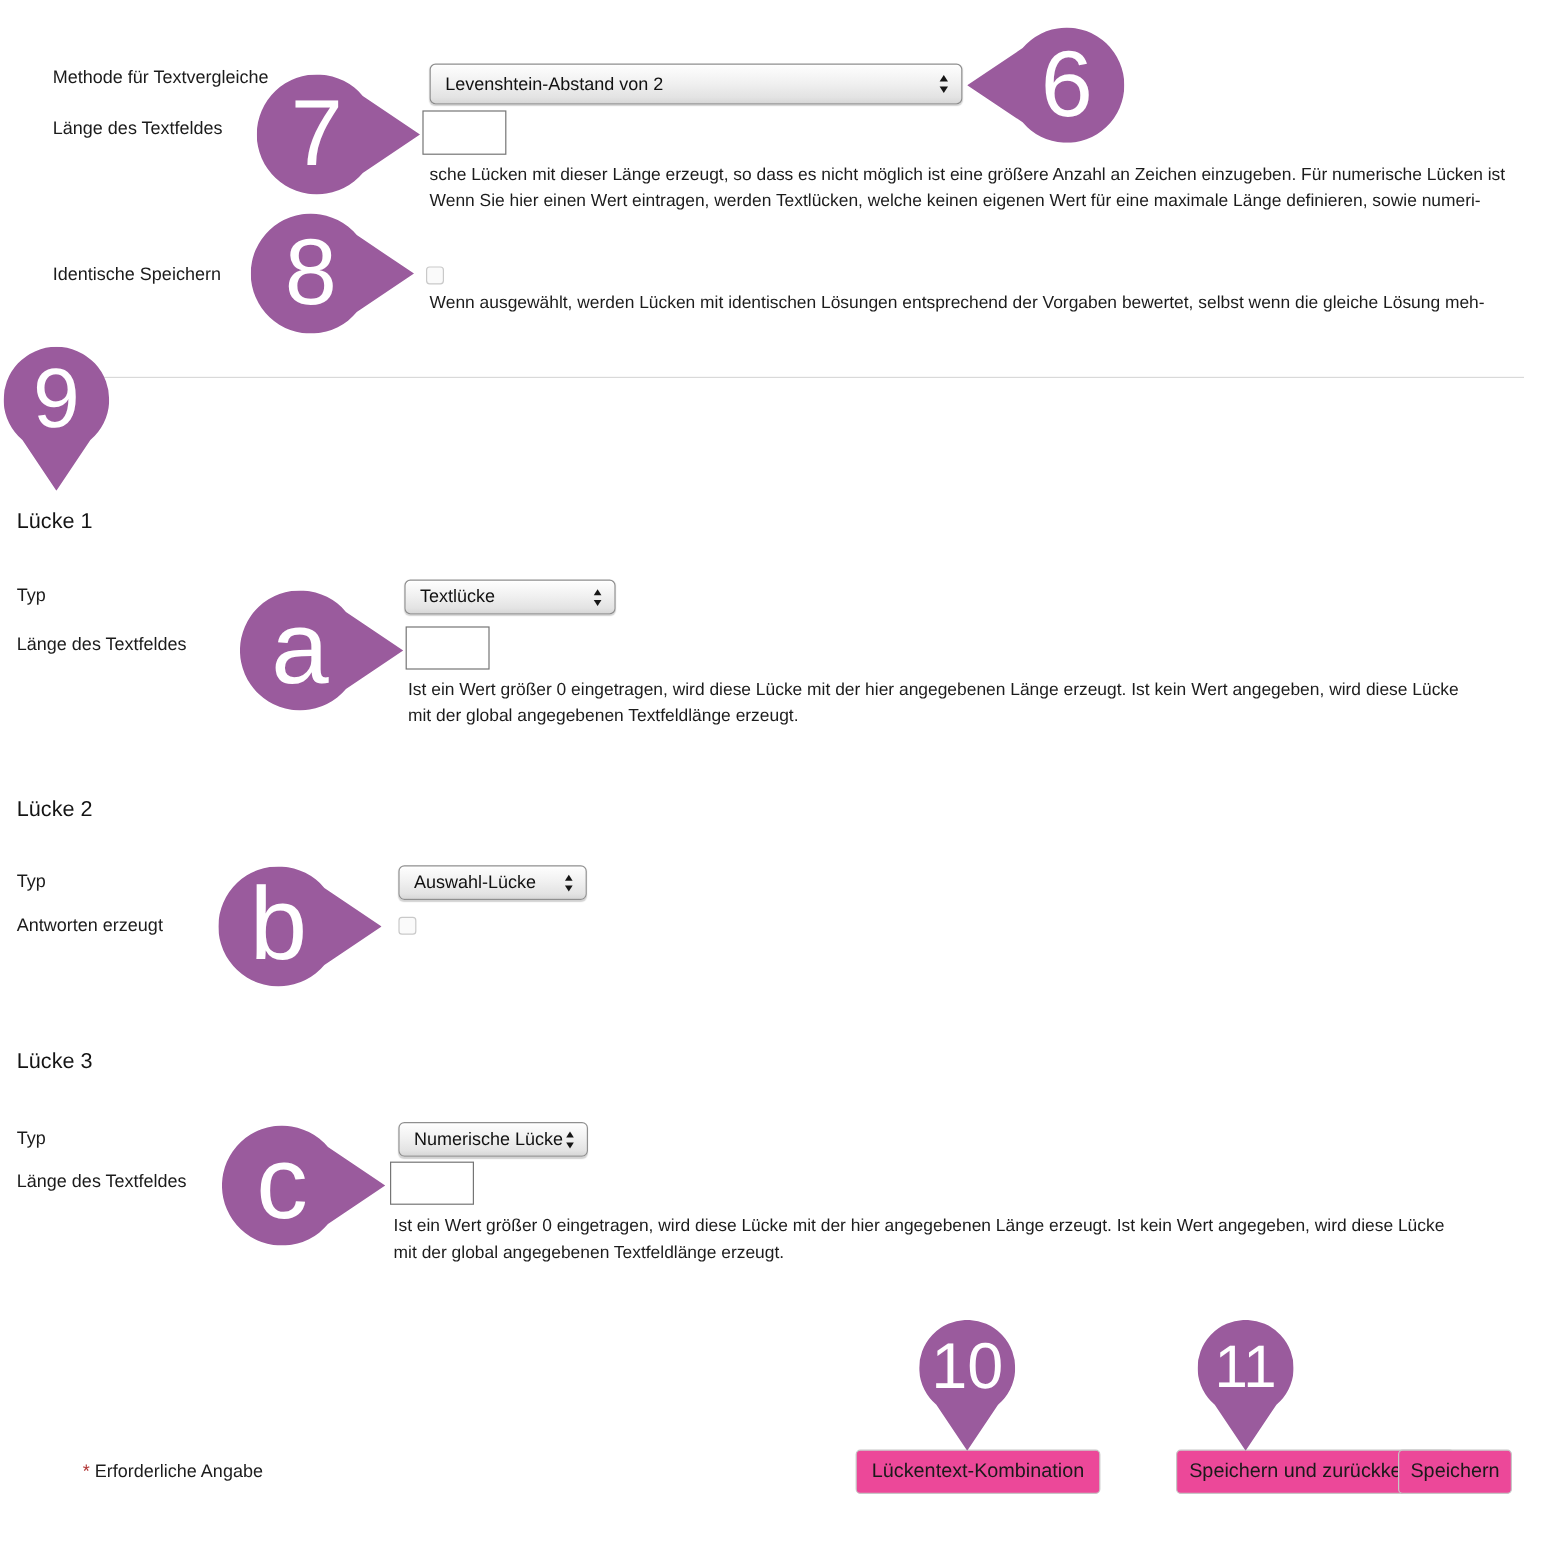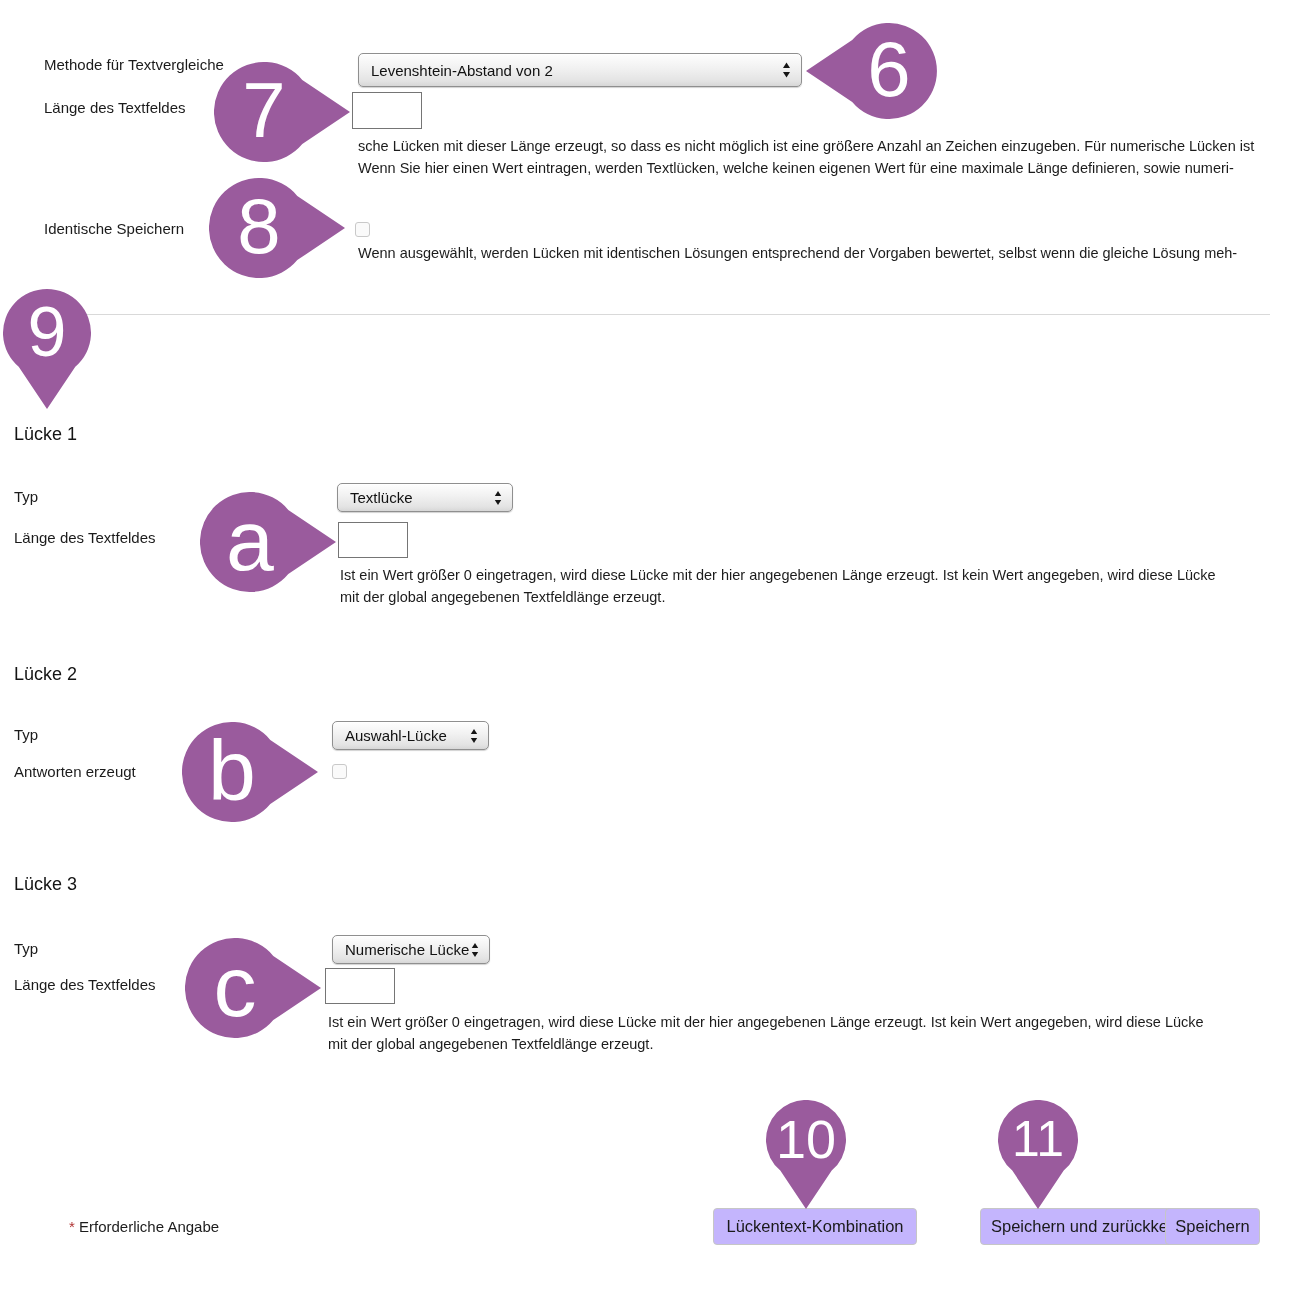--- a/index.html
+++ b/index.html
@@ -25,21 +25,21 @@
     box-sizing:border-box; border:1px solid #757575; background:#fff;
     padding:2px 6px; font:15px "Liberation Sans", sans-serif; color:#111;
   }
   .checkbox {
     box-sizing:border-box; width:15px; height:15px;
     border:1px solid #c9c9c9; border-radius:3px; background:#fafafa;
   }
   .divider { height:1px; background:#d9d9d9; }
   .btn {
     box-sizing:border-box; height:37px;
-    border:1px solid #c6c6c6; border-radius:4px; background:#c4b5fd;
+    border:1px solid #c6c6c6; border-radius:4px; background:#ec4899;
     display:flex; align-items:center; justify-content:center;
     font-size:16.5px; color:#1a1a1a; white-space:nowrap; cursor:pointer;
   }
   .marker { pointer-events:none; }
   .marker svg { position:absolute; left:0; top:0; }
   .glyph {
     position:absolute; transform:translate(-50%,-52%);
     color:#ffffff; font-weight:400; line-height:1; white-space:nowrap;
   }
   .required-note { font-size:15px; color:#1c1c1c; white-space:nowrap;margin-left:32px; }

